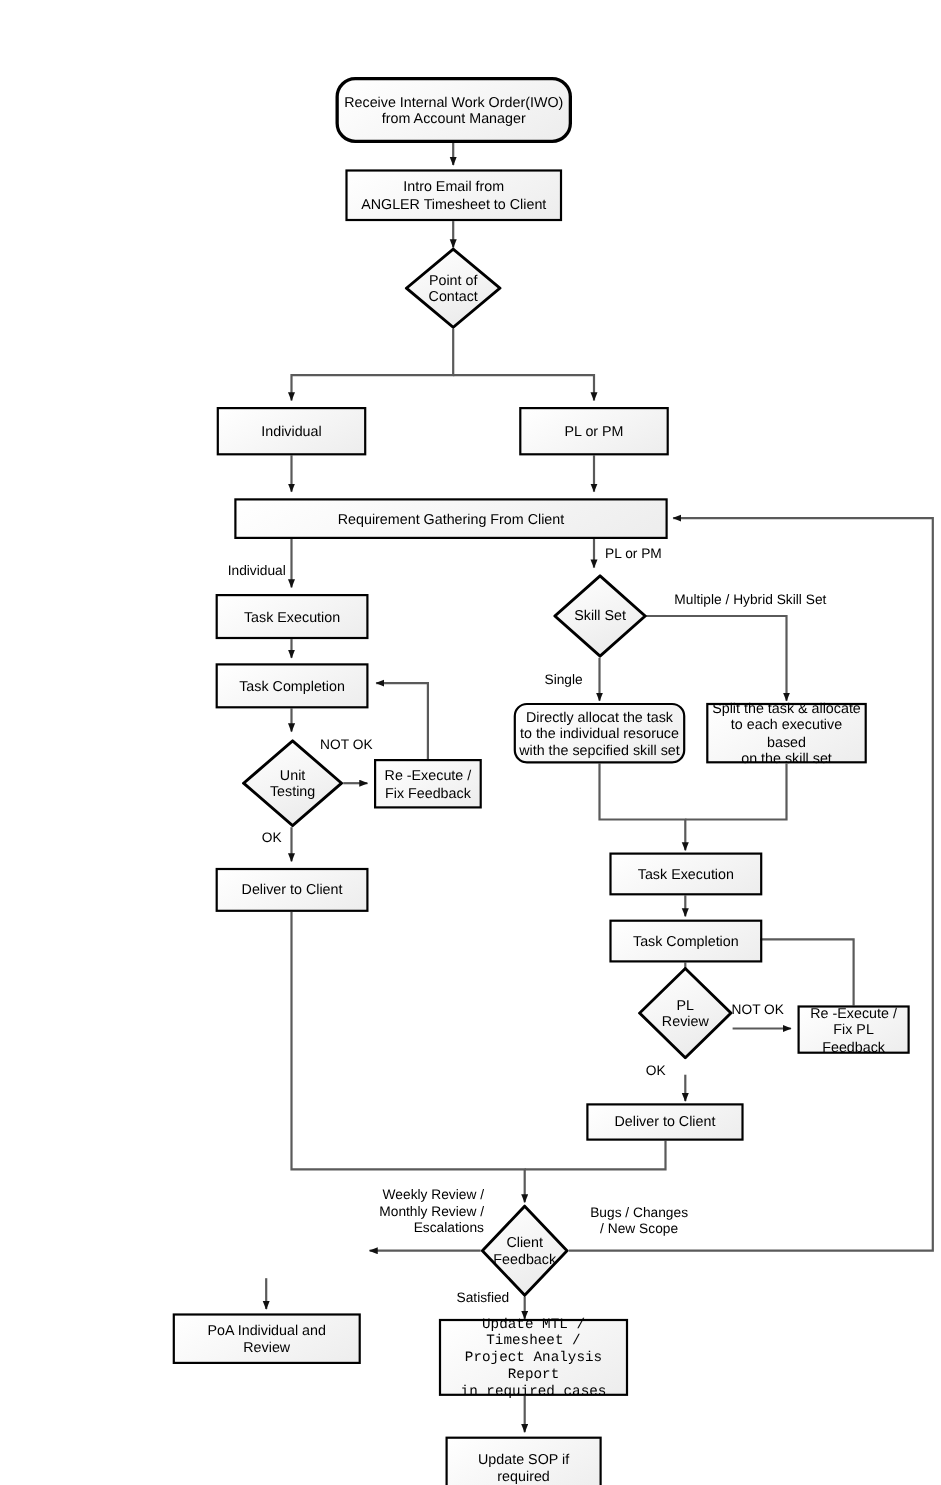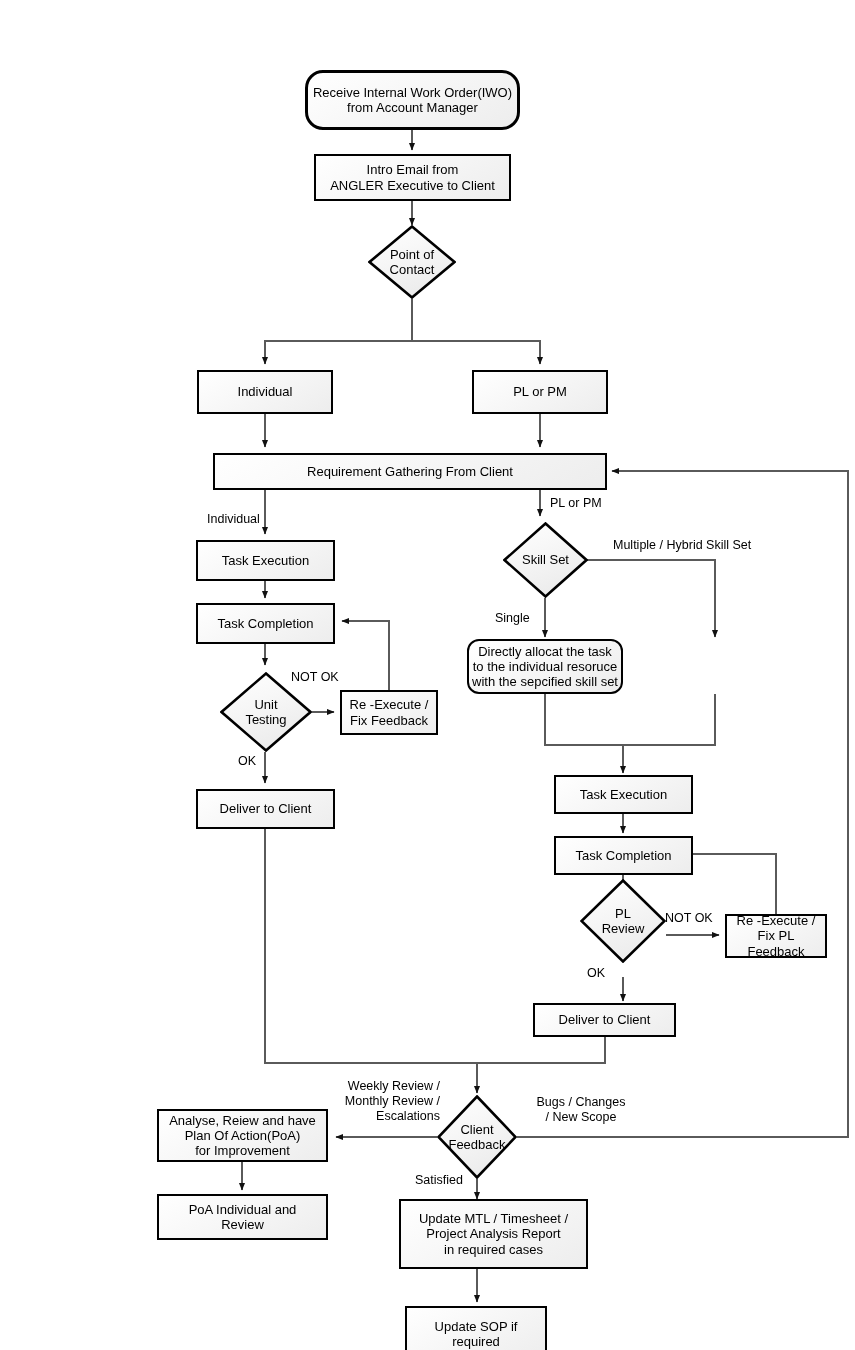--- a/index.html
+++ b/index.html
@@ -145,21 +145,21 @@
     </g>
   </svg>
 
   <div class="node box rounded" style="left:305px; top:70px; width:215px; height:60px;">
     <span class="txt">Receive Internal Work Order(IWO)
 from Account Manager</span>
   </div>
 
   <div class="node box" style="left:314px; top:154px; width:197px; height:47px;">
     <span class="txt">Intro Email from
-ANGLER Executive to Client</span>
+ANGLER Timesheet to Client</span>
   </div>
 
   <div class="node diamond" style="left:368px; top:225px; width:88px; height:74px;">
     <svg class="dshape" viewBox="0 0 88 74" preserveAspectRatio="none">
       <polygon points="44,1.5 86.5,37 44,72.5 1.5,37" fill="url(#boxgrad)" stroke="#000000" stroke-width="2.6"></polygon>
     </svg>
     <span class="txt">Point of
 Contact</span>
   </div>
 
@@ -206,20 +206,25 @@
     </svg>
     <span class="txt">Skill Set</span>
   </div>
 
   <div class="node box" style="left:467px; top:639px; width:156px; height:55px;border-radius:12px;">
     <span class="txt">Directly allocat the task
 to the individual resoruce
 with the sepcified skill set</span>
   </div>
 
+  <div class="node box" style="left:642px; top:639px; width:146px; height:55px;">
+    <span class="txt">Split the task &amp; allocate
+to each executive based
+on the skill set</span>
+  </div>
 
   <div class="node box" style="left:554px; top:775px; width:139px; height:39px;">
     <span class="txt">Task Execution</span>
   </div>
 
   <div class="node box" style="left:554px; top:836px; width:139px; height:39px;">
     <span class="txt">Task Completion</span>
   </div>
 
   <div class="node diamond" style="left:580px; top:879px; width:86px; height:84px;">
@@ -240,32 +245,27 @@
   </div>
 
   <div class="node diamond" style="left:437px; top:1095px; width:80px; height:84px;">
     <svg class="dshape" viewBox="0 0 80 84" preserveAspectRatio="none">
       <polygon points="40,1.5 78.5,42 40,82.5 1.5,42" fill="url(#boxgrad)" stroke="#000000" stroke-width="2.6"></polygon>
     </svg>
     <span class="txt">Client
 Feedback</span>
   </div>
 
-  <div class="node box" style="left:157px; top:1109px; width:171px; height:53px;">
-    <span class="txt">Analyse, Reiew and have
-Plan Of Action(PoA)
-for Improvement</span>
-  </div>
 
   <div class="node box" style="left:157px; top:1194px; width:171px; height:46px;">
     <span class="txt">PoA Individual and
 Review</span>
   </div>
 
-  <div class="node box" style="left:399px; top:1199px; width:189px; height:70px;">
+  <div class="node box" style="left:399px; top:1199px; width:172px; height:70px;font-family:Liberation Mono, monospace;">
     <span class="txt">Update MTL / Timesheet /
 Project Analysis Report
 in required cases</span>
   </div>
 
   <div class="node box" style="left:405px; top:1306px; width:142px; height:56px;">
     <span class="txt">Update SOP if required</span>
   </div>
 
   <div class="elabel" style="left:207px; top:512px;">Individual</div>

